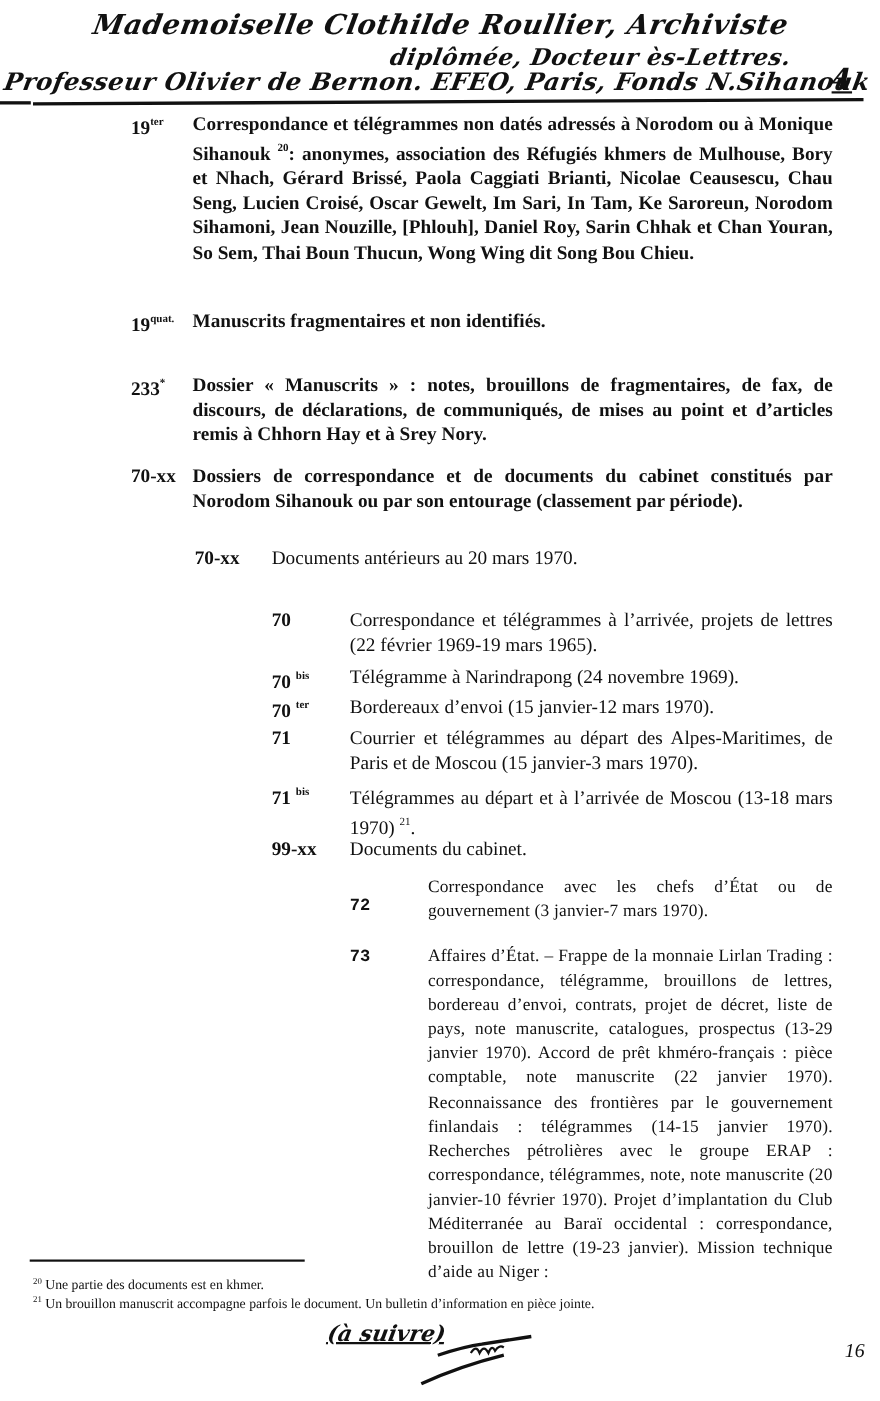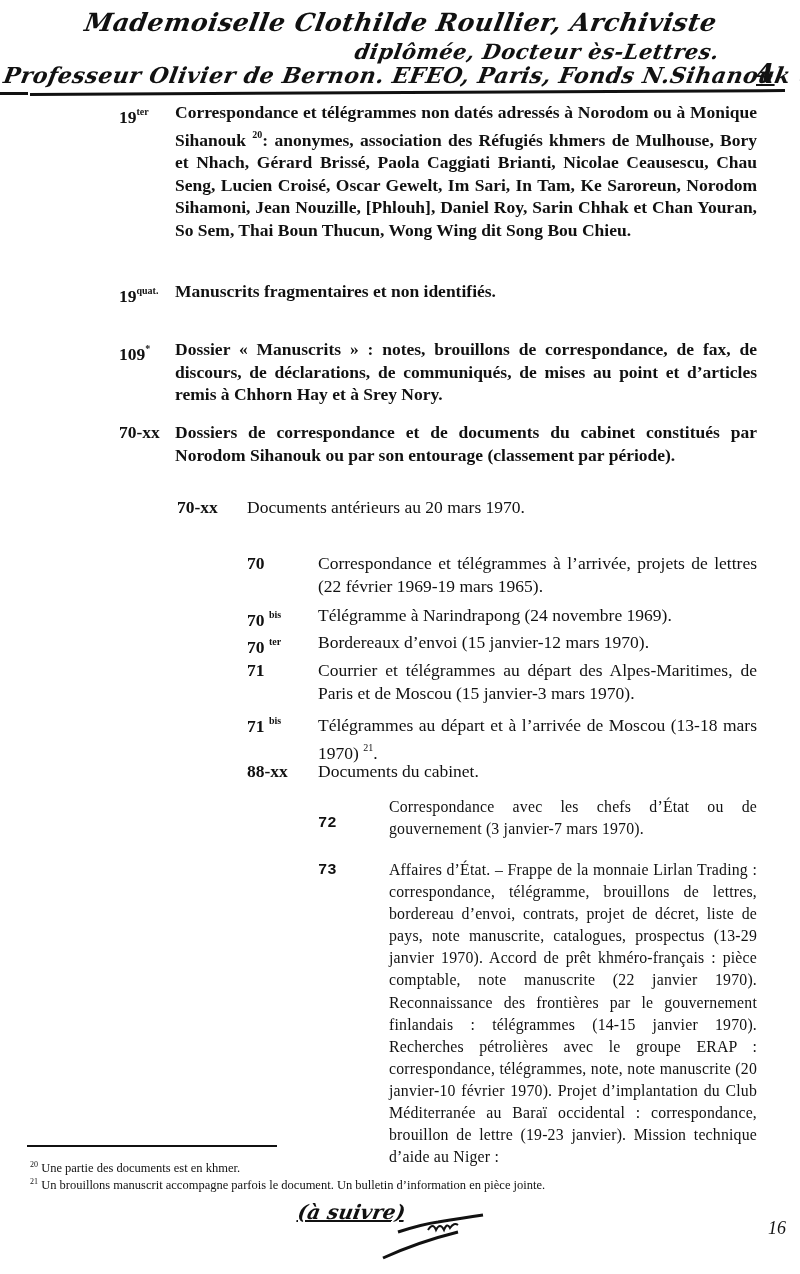--- a/index.html
+++ b/index.html
@@ -70,22 +70,22 @@
 
 </div>
 
 <div class="entry l1 bold">
   <div class="num" style="top:280px;"><span>19</span><sup>quat.</sup></div>
   <div class="txt" style="top:280px;">Manuscrits fragmentaires et non identifiés.</div>
 
 </div>
 
 <div class="entry l1 bold">
-  <div class="num" style="top:338px;"><span>109</span><sup>*</sup></div>
-  <div class="txt" style="top:338px;">Dossier « Manuscrits » : notes, brouillons de correspondance, de fax, de discours, de déclarations, de communiqués, de mises au point et d’articles remis à Chhorn Hay et à Srey Nory.</div>
+  <div class="num" style="top:338px;"><span>233</span><sup>*</sup></div>
+  <div class="txt" style="top:338px;">Dossier « Manuscrits » : notes, brouillons de fragmentaires, de fax, de discours, de déclarations, de communiqués, de mises au point et d’articles remis à Chhorn Hay et à Srey Nory.</div>
 
 </div>
 
 <div class="entry l1 bold">
   <div class="num" style="top:421px;">70-xx</div>
   <div class="txt" style="top:421px;">Dossiers de correspondance et de documents du cabinet constitués par Norodom Sihanouk ou par son entourage (classement par période).</div>
 
 </div>
 
 <div class="entry l2">
@@ -113,38 +113,38 @@
   <div class="num" style="top:659px;">71</div>
   <div class="txt" style="top:659px;">Courrier et télégrammes au départ des Alpes-Maritimes, de Paris et de Moscou (15 janvier-3 mars 1970).</div>
 </div>
 
 <div class="entry l3">
   <div class="num" style="top:710px;"><span>71</span> <sup>bis</sup></div>
   <div class="txt" style="top:714px;"><span>Télégrammes au départ et à l’arrivée de Moscou (13-18 mars 1970) </span><sup class="fn">21</sup><span>.</span></div>
 </div>
 
 <div class="entry l3">
-  <div class="num" style="top:760px;">88-xx</div>
+  <div class="num" style="top:760px;">99-xx</div>
   <div class="txt" style="top:760px;">Documents du cabinet.</div>
 
 </div>
 
 <div class="entry l4">
   <div class="num" style="top:812px;">72</div>
   <div class="txt" style="top:796px;">Correspondance avec les chefs d’État ou de gouvernement (3 janvier-7 mars 1970).</div>
 </div>
 
 <div class="entry l4">
   <div class="num" style="top:859px;">73</div>
   <div class="txt" style="top:859px;">Affaires d’État. – Frappe de la monnaie Lirlan Trading : correspondance, télégramme, brouillons de lettres, bordereau d’envoi, contrats, projet de décret, liste de pays, note manuscrite, catalogues, prospectus (13-29 janvier 1970). Accord de prêt khméro-français : pièce comptable, note manuscrite (22 janvier 1970). Reconnaissance des frontières par le gouvernement finlandais : télégrammes (14-15 janvier 1970). Recherches pétrolières avec le groupe ERAP : correspondance, télégrammes, note, note manuscrite (20 janvier-10 février 1970). Projet d’implantation du Club Méditerranée au Baraï occidental : correspondance, brouillon de lettre (19-23 janvier). Mission technique d’aide au Niger :</div>
 </div>
 
 <div class="footrule"></div>
 <div class="foot" style="top:1156px;"><sup>20</sup> <span>Une partie des documents est en khmer.</span></div>
-<div class="foot" style="top:1173px;"><sup>21</sup> <span>Un brouillons manuscrit accompagne parfois le document. Un bulletin d’information en pièce jointe.</span></div>
+<div class="foot" style="top:1173px;"><sup>21</sup> <span>Un brouillon manuscrit accompagne parfois le document. Un bulletin d’information en pièce jointe.</span></div>
 
 <div class="suivre">(à suivre)</div>
 <svg class="signature" width="140" height="50" viewBox="0 0 140 50">
   <path d="M20 20 Q 45 12 60 10 Q 85 6 105 3" stroke="#111" stroke-width="3" fill="none"></path>
   <path d="M5 46 Q 40 30 80 20" stroke="#111" stroke-width="3" fill="none"></path>
   <path d="M50 18 q 5 -8 8 0 q 4 -8 8 0 q 3 -8 6 -2 q 4 -6 8 -3" stroke="#111" stroke-width="2" fill="none"></path>
 </svg>
 <div class="page-num">16</div>
 
 </body></html>

